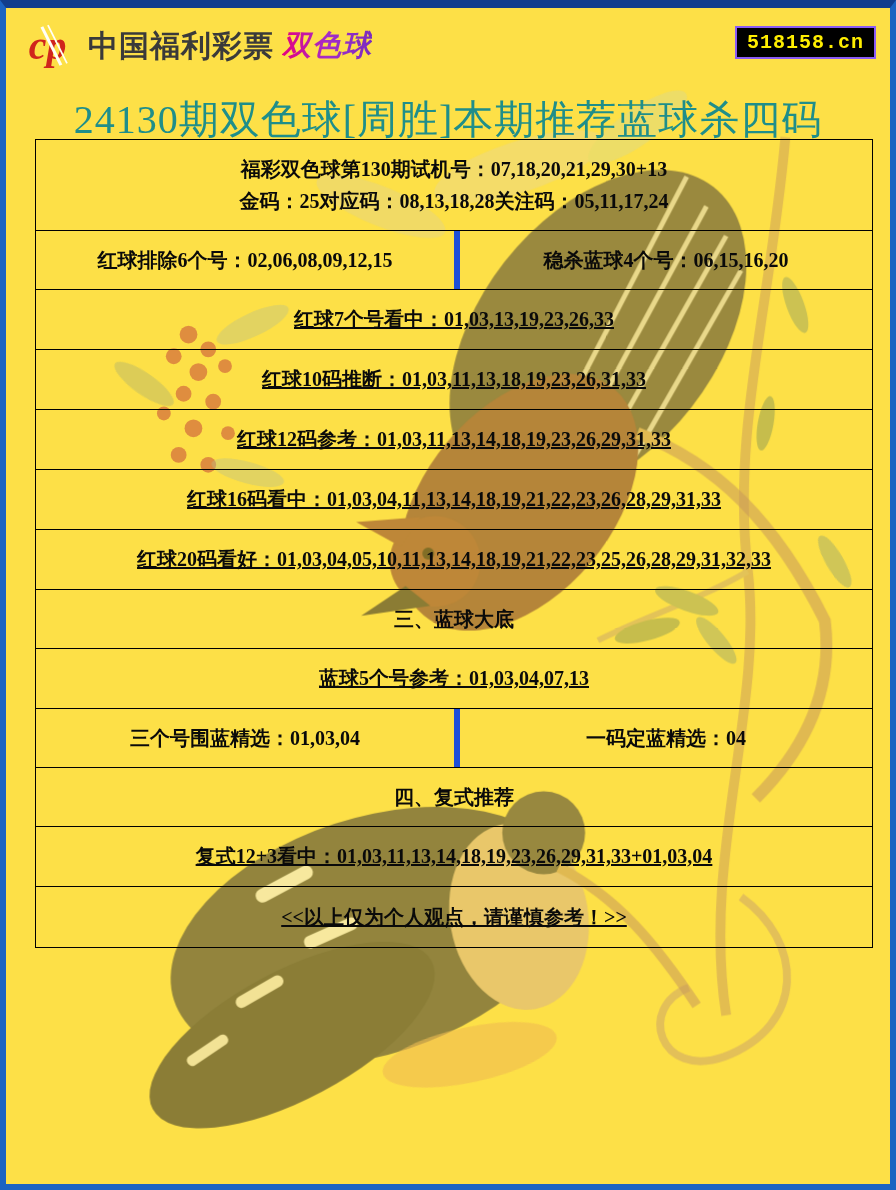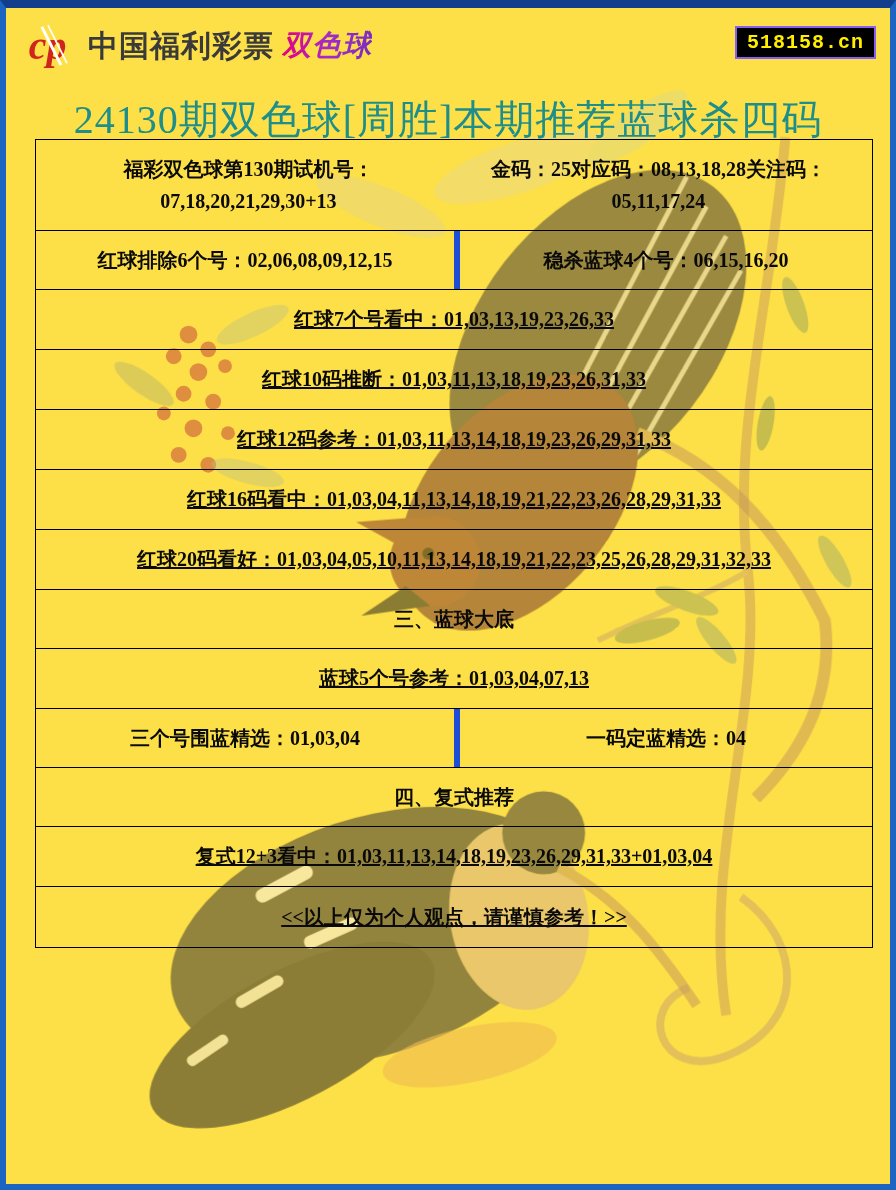--- a/index.html
+++ b/index.html
@@ -49,21 +49,21 @@
     position:absolute;left:29px;top:131px;width:838px;z-index:2;
     box-sizing:border-box;border:1px solid #000;background:transparent;
   }
   .row{
     border-bottom:1px solid #000;
     display:flex;align-items:center;justify-content:center;
     text-align:center;color:#0a0a0a;
     font-size:20px;font-weight:600;
   }
   .row:last-child{border-bottom:none;}
-  .row.double{min-height:91px;line-height:1.6;padding:4px 8px;box-sizing:border-box;}
+  .row.double{flex-direction:column;min-height:91px;line-height:1.6;padding:4px 8px;box-sizing:border-box;}
   .row.section{min-height:58px;}
   .row.single{min-height:60px;padding:0 8px;box-sizing:border-box;text-decoration:underline;}
   .row.split{min-height:58px;align-items:stretch;padding:0;}
   .split .cell{flex:1 1 50%;display:flex;align-items:center;justify-content:center;padding:0 6px;box-sizing:border-box;}
   .split .cell + .cell{border-left:6px solid #1d4ed8;}
 </style>
 </head>
 <body>
 
 <div class="page">

